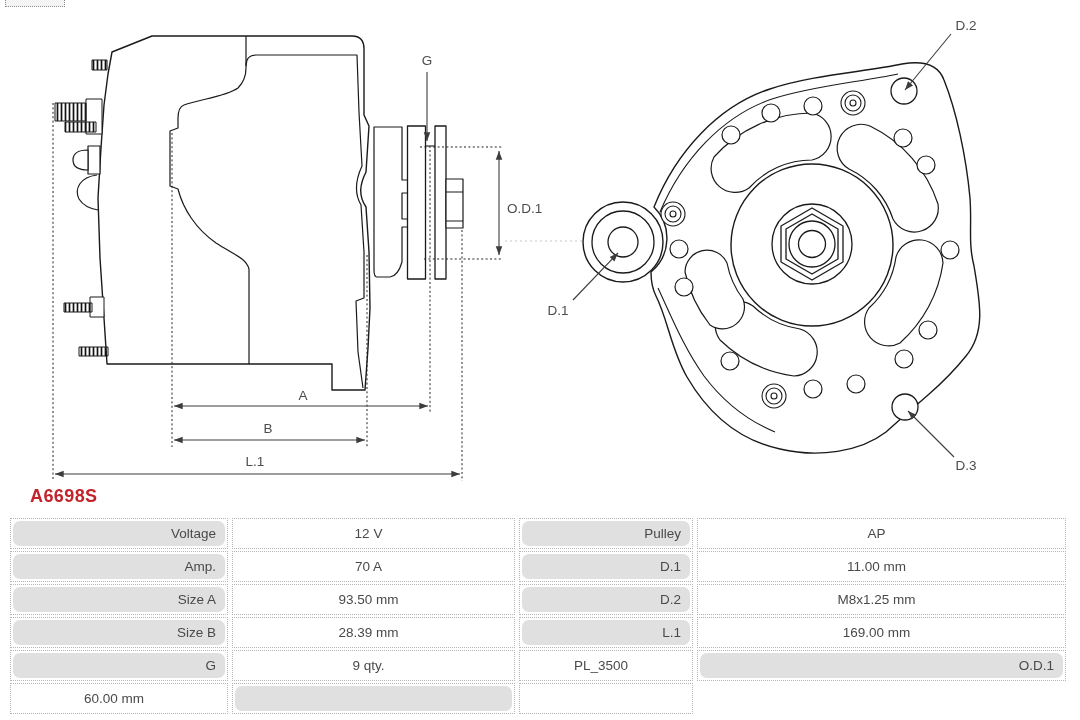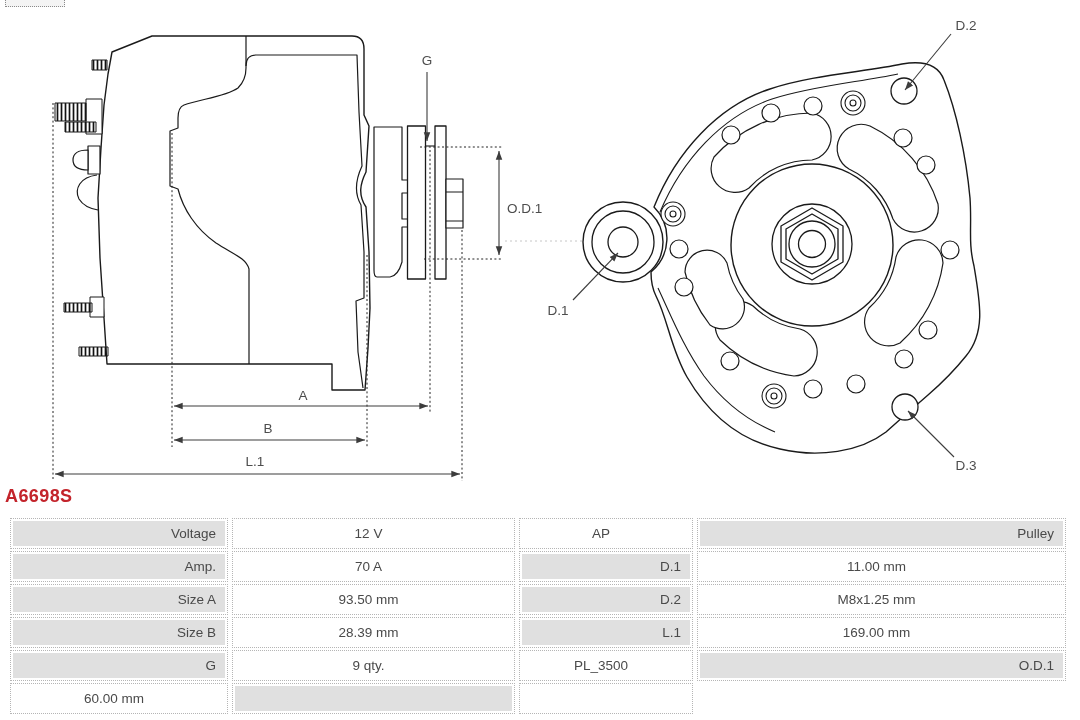--- a/index.html
+++ b/index.html
@@ -6,39 +6,40 @@
   body{
     width:1080px;height:720px;position:relative;background:#fff;
     font-family:"Liberation Sans", sans-serif;overflow:hidden;
   }
   #corner-artifact{
     position:absolute;left:5px;top:-9px;width:58px;height:14px;
     border:1px dotted #8a8a8a;background:#f4f4f4;
   }
   #diagram-wrap{position:absolute;left:0;top:0;width:1080px;height:510px;}
   #part-number{
-    position:absolute;left:5px;top:486px;
+    position:absolute;left:30px;top:486px;
     font-size:18px;font-weight:600;letter-spacing:.4px;color:#c3242b;
   }
   #spec-table{
     position:absolute;left:10px;top:518px;
     display:grid;
     grid-template-columns:218px 283px 174px 369px;
     grid-auto-rows:31px;
     column-gap:4px;row-gap:2px;
     font-size:13.5px;color:#4a4a4a;
   }
   .cell{
     border:1px dotted #b5b5b5;background:#fff;position:relative;
     display:flex;align-items:center;justify-content:flex-end;
   }
   .cell .fill{
     position:absolute;inset:2px;background:#e0e0e0;
     display:flex;align-items:center;justify-content:flex-end;
     padding-right:9px;
+    border-radius:7px;
   }
   .cell.value{padding-right:10px;justify-content:center;}
   svg text{font-family:"Liberation Sans", sans-serif;font-size:13.5px;fill:#4d4d4d;}
 </style>
 </head>
 <body>
 
 <div id="corner-artifact"></div>
 
 <div id="diagram-wrap">
@@ -182,28 +183,28 @@
 <div id="spec-table">
 
   <div class="cell">
       <div class="fill">
         <span>Voltage</span>
       </div>
     </div>
   <div class="cell value">
       <span>12 V</span>
     </div>
+  <div class="cell">
+      <div class="fill">
+        <span>Pulley</span>
+      </div>
+    </div>
   <div class="cell value">
       <span>AP</span>
     </div>
-  <div class="cell">
-      <div class="fill">
-        <span>Pulley</span>
-      </div>
-    </div>
 
   <div class="cell">
       <div class="fill">
         <span>Amp.</span>
       </div>
     </div>
   <div class="cell value">
       <span>70 A</span>
     </div>
   <div class="cell">

